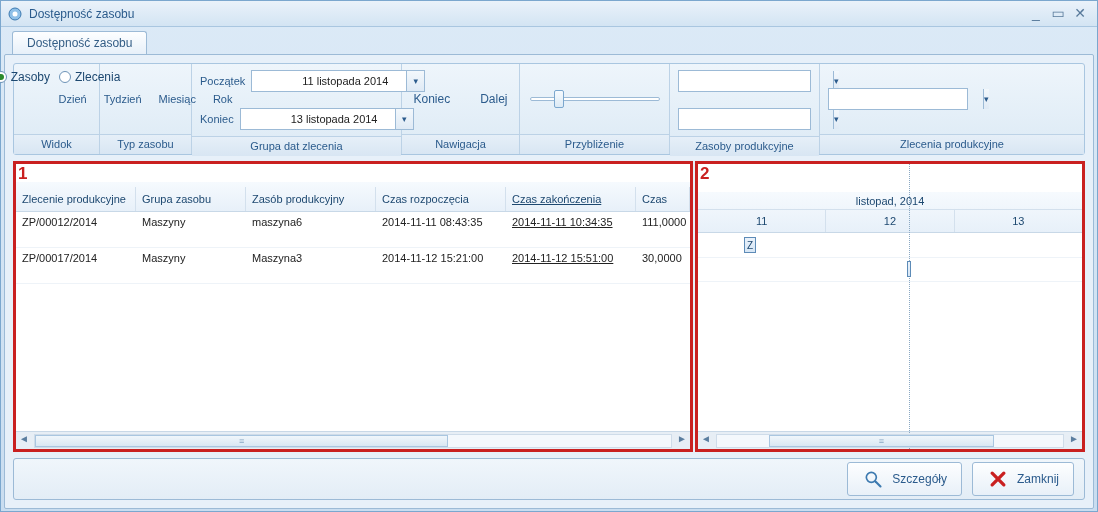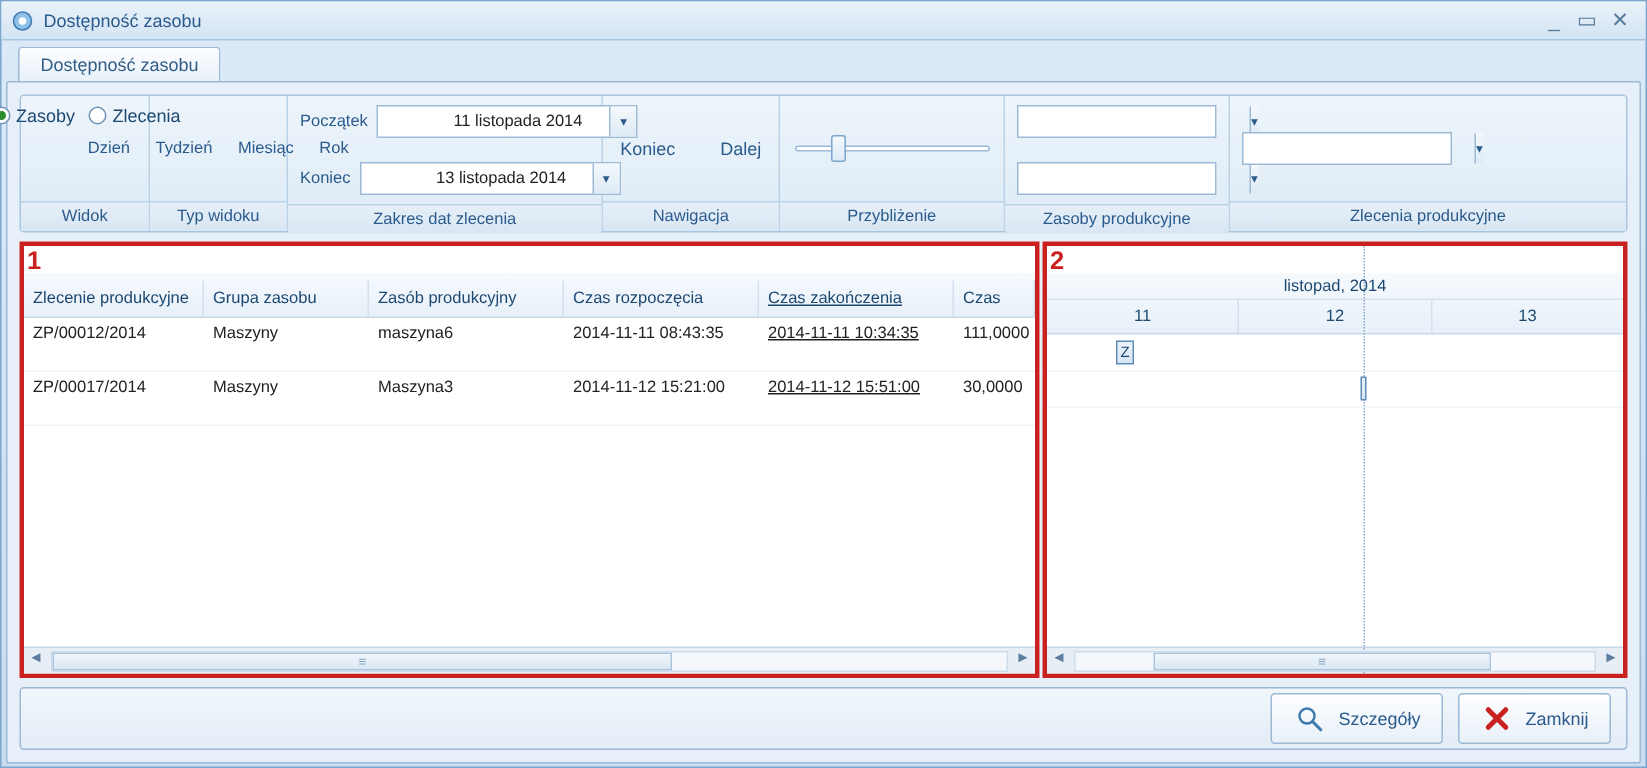--- a/index.html
+++ b/index.html
@@ -129,21 +129,21 @@
 .tr{display:flex;height:36px;font-size:11px;color:#222;border-bottom:1px solid #eef3f8;}
 .td{padding:4px 6px;white-space:nowrap;overflow:hidden;}
 .hscroll{height:18px;background:#e7eef5;border-top:1px solid #c8d8e7;display:flex;align-items:center;}
 .hscroll .arrow{width:16px;height:16px;text-align:center;color:#5b7e9f;font-size:10px;cursor:pointer;}
 .hscroll .bar{flex:1;height:14px;background:#f4f8fc;border:1px solid #cfdce9;position:relative;margin:0 2px;}
 .hscroll .knob{position:absolute;left:0;top:0;height:100%;background:linear-gradient(#f0f6fb,#d9e7f3);border:1px solid #a9c6e0;display:flex;align-items:center;justify-content:center;color:#8aa8c3;font-size:9px;}
 .hscroll.left .knob{width:65%;}
 .hscroll.right .knob{left:15%;width:65%;}
 
 .gantt-head{
-  margin-top:18px;
+  margin-top:28px;
   background:linear-gradient(#f6fafe,#e7f0f9);
   border-bottom:1px solid #c8d8e7;
 }
 .ghr1{height:18px;color:#1d4870;font-size:11px;text-align:center;border-bottom:1px solid #d3e0ed;line-height:18px;position:relative;}
 .ghr2{height:22px;display:flex;}
 .gcol{flex:1;text-align:center;line-height:22px;color:#1d4870;font-size:11px;border-right:1px solid #d3e0ed;}
 .gcol:last-child{border-right:none;}
 .gbody{flex:1;position:relative;}
 .growline{position:absolute;left:0;right:0;height:1px;background:#eef3f8;}
 .gitem{
@@ -210,41 +210,41 @@
           <div class="group-label">Widok</div>
         </div>
 
         <div class="group" style="width:92px;">
           <div class="group-body col">
             <div class="viewtype">Dzień</div>
             <div class="viewtype">Tydzień</div>
             <div class="viewtype">Miesiąc</div>
             <div class="viewtype">Rok</div>
           </div>
-          <div class="group-label">Typ widoku</div>
+          <div class="group-label">Typ zasobu</div>
         </div>
 
         <div class="group" style="width:210px;">
           <div class="group-body rows">
             <div class="daterow">
               <label>Początek</label>
               <div class="combo">
                 <span class="val">11 listopada 2014</span>
                 <span class="dd">▾</span>
               </div>
             </div>
             <div class="daterow">
               <label>Koniec</label>
               <div class="combo">
                 <span class="val">13 listopada 2014</span>
                 <span class="dd">▾</span>
               </div>
             </div>
           </div>
-          <div class="group-label">Zakres dat zlecenia</div>
+          <div class="group-label">Grupa dat zlecenia</div>
         </div>
 
         <div class="group" style="width:118px;">
           <div class="group-body">
             <div class="navbtn">Koniec</div>
             <div class="navbtn">Dalej</div>
           </div>
           <div class="group-label">Nawigacja</div>
         </div>
 

